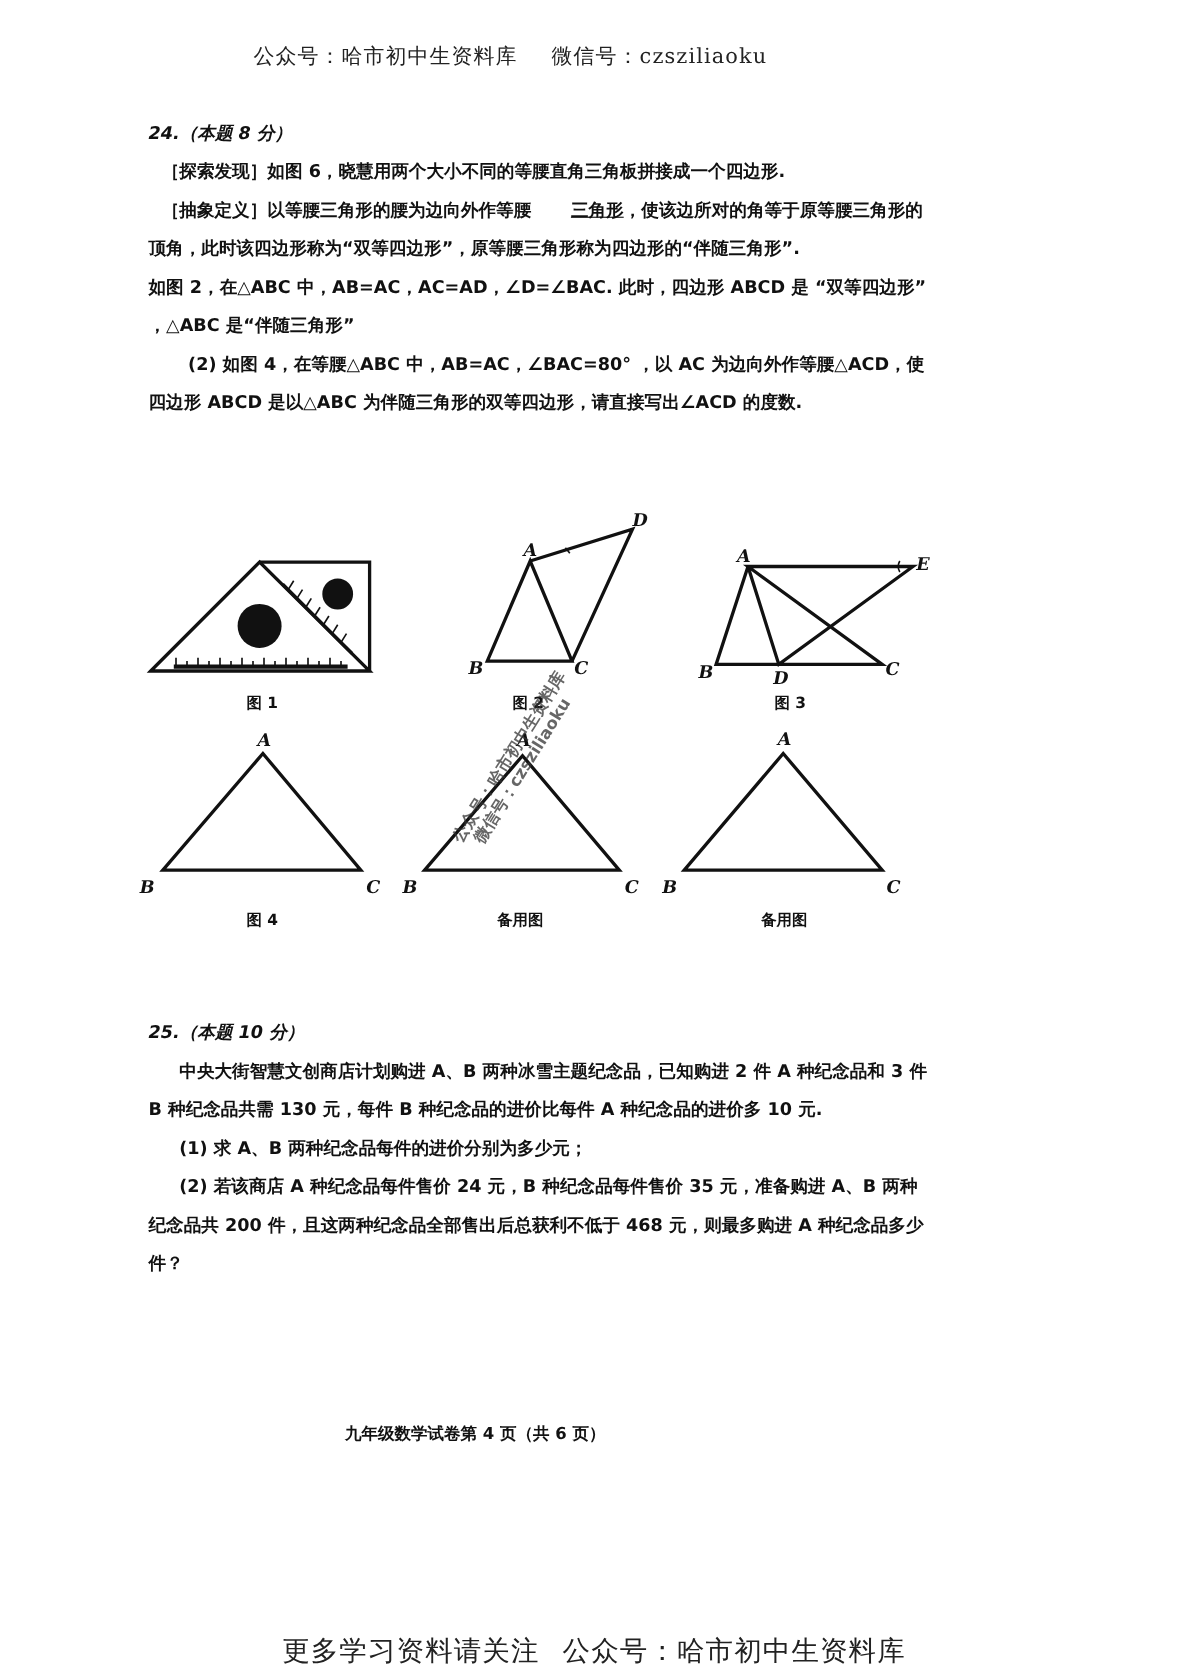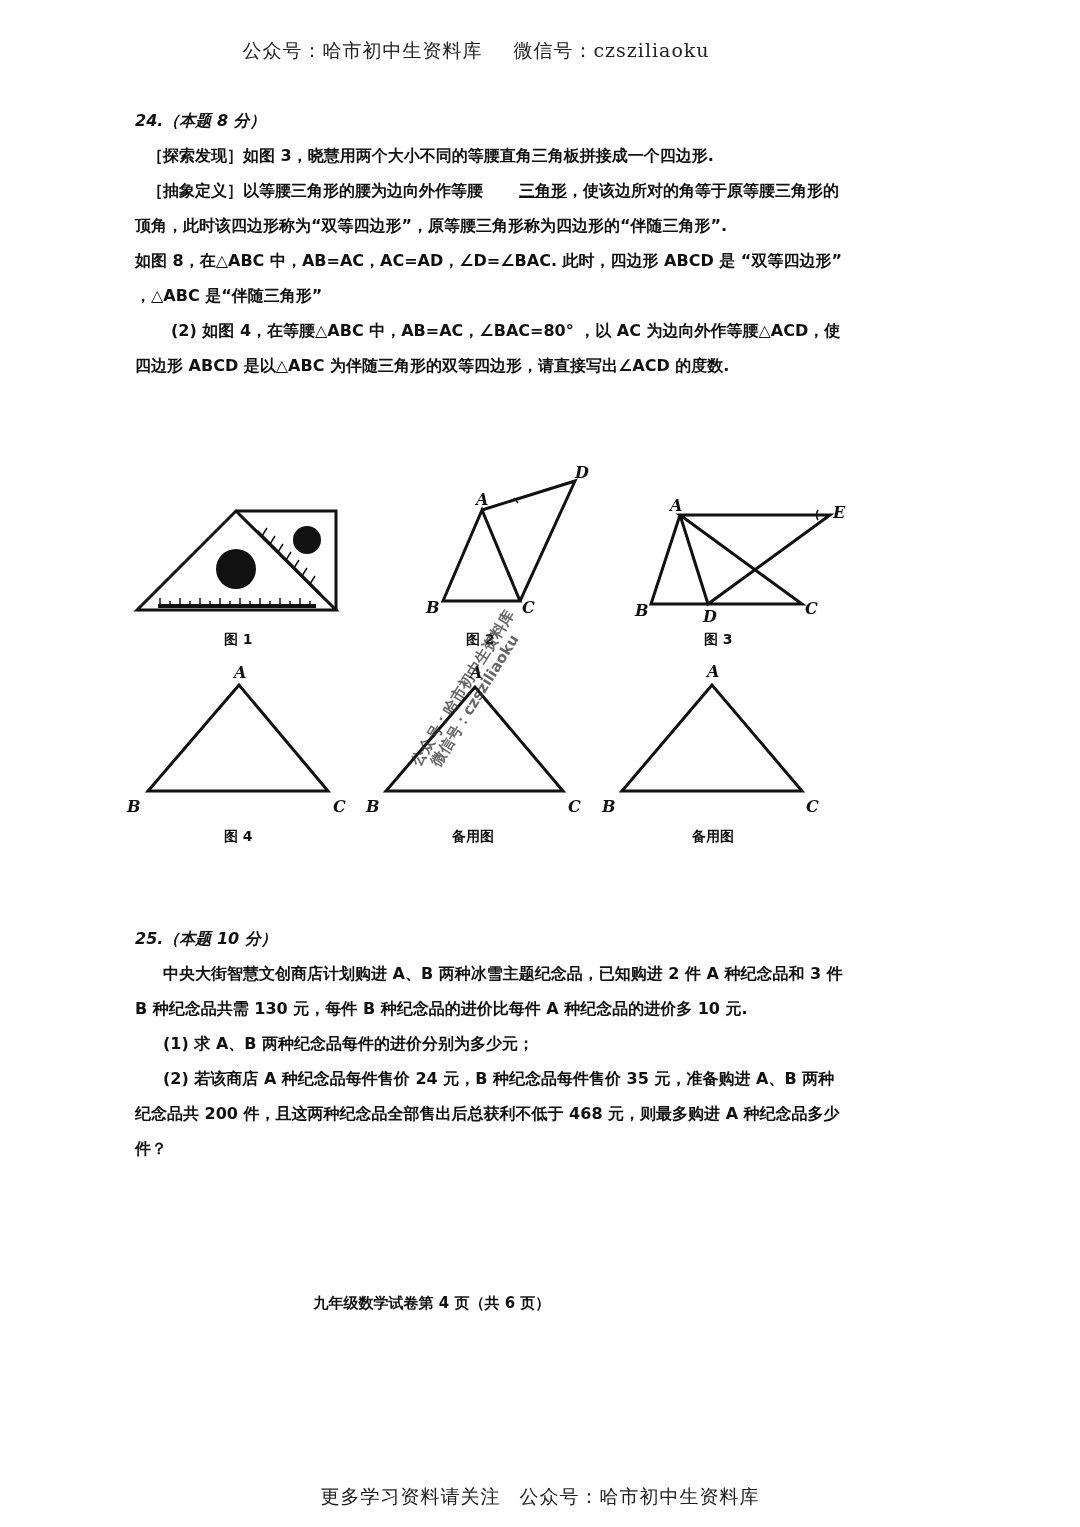--- a/index.html
+++ b/index.html
@@ -1,22 +1,22 @@
 <!DOCTYPE html>
 <html><head>
 <meta charset="utf-8">
 <style>
   html, body { margin:0; padding:0; background:#ffffff; }
   body { width:1080px; height:1527px; position:relative; overflow:hidden;
          font-family:"DejaVu Serif","Liberation Serif",serif; color:#111; }
-  .hdr { position:absolute; top:38px; left:12px; width:928px; text-align:center;
+  .hdr { position:absolute; top:38px; left:0; width:928px; text-align:center;
          font-size:19px; color:#222; letter-spacing:1px; }
   .hdr span { margin:0 12px; }
   .ftr { position:absolute; top:1484px; left:0; width:1080px; text-align:center;
-         font-size:19px; color:#222; letter-spacing:1px; }
+         font-size:25px; color:#222; letter-spacing:1px; }
   .ftr span { margin:0 6px; }
   .q { position:absolute; left:135px; width:715px; font-family:"DejaVu Sans","Liberation Sans",sans-serif;
        font-weight:bold; font-size:16px; line-height:35px; color:#111; }
   .q p { margin:0; }
   .ind { text-indent:12px; }
   .ind2 { text-indent:36px; }
   .title { margin:0;font-style:italic; }
   .u { text-decoration:underline;padding-left:36px; }
   svg.figs { position:absolute; left:0; top:0; }
   .cap { font-family:"DejaVu Sans","Liberation Sans",sans-serif; font-weight:bold; font-size:14px; fill:#111; }
@@ -29,23 +29,23 @@
 </head>
 <body>
 
 <div class="hdr">
   <span>公众号：哈市初中生资料库</span>
   <span>微信号：czsziliaoku</span>
 </div>
 
 <div class="q" style="top:103px;">
   <p class="title">24.（本题 8 分）</p>
-  <p class="ind">［探索发现］如图 3，晓慧用两个大小不同的等腰直角三角板拼接成一个四边形.</p>
+  <p class="ind">［探索发现］如图 6，晓慧用两个大小不同的等腰直角三角板拼接成一个四边形.</p>
   <p class="ind"><span>［抽象定义］以等腰三角形的腰为边向外作等腰</span><span class="u">三角形</span><span>，使该边所对的角等于原等腰三角形的顶角，此时该四边形称为“双等四边形”，原等腰三角形称为四边形的“伴随三角形”.</span></p>
-  <p>如图 8，在△ABC 中，AB=AC，AC=AD，∠D=∠BAC. 此时，四边形 ABCD 是 “双等四边形” ，△ABC 是“伴随三角形”</p>
+  <p>如图 2，在△ABC 中，AB=AC，AC=AD，∠D=∠BAC. 此时，四边形 ABCD 是 “双等四边形” ，△ABC 是“伴随三角形”</p>
   <p class="ind2" style="text-indent:36px;">(2) 如图 4，在等腰△ABC 中，AB=AC，∠BAC=80° ，以 AC 为边向外作等腰△ACD，使四边形 ABCD 是以△ABC 为伴随三角形的双等四边形，请直接写出∠ACD 的度数.</p>
 </div>
 
 <svg class="figs" width="1080" height="900" viewBox="0 0 1080 900">
   <g stroke="#111" stroke-width="3" fill="none" stroke-linejoin="miter">
 
     <g>
       <polygon points="137,610 236,511 336,610"></polygon>
       <polyline points="236,511 336,511 336,610"></polyline>
       <line x1="158" y1="606" x2="316" y2="606" stroke-width="4"></line>

